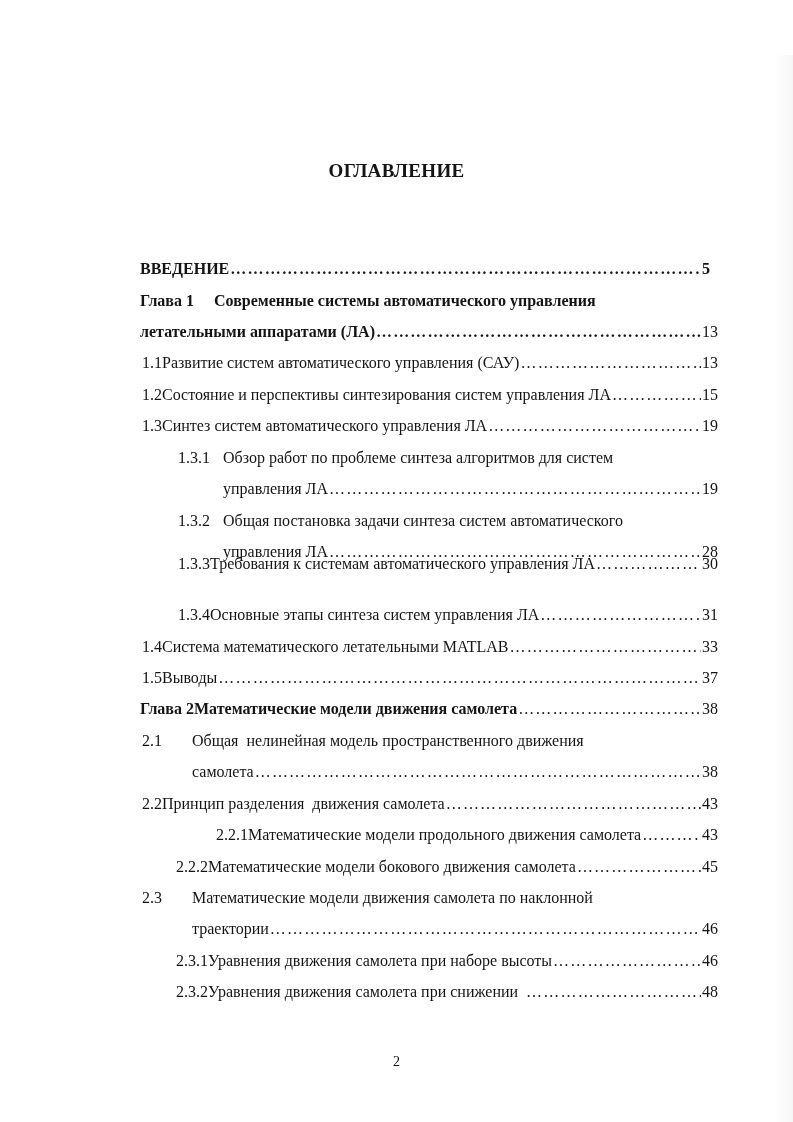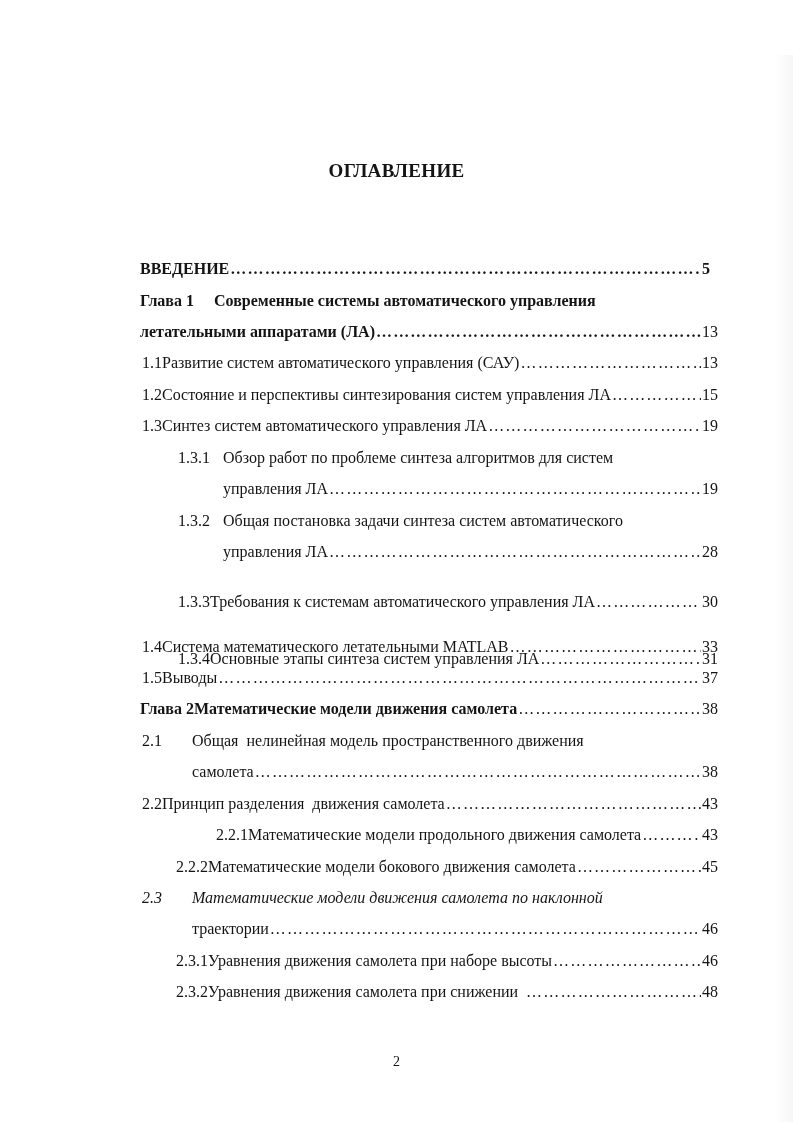--- a/index.html
+++ b/index.html
@@ -93,29 +93,29 @@
   <div class="row" style="top:510px; left:178px; width:540px;">
     <span class="num" style="width:45px;">1.3.2</span>
     <span class="txt">Общая постановка задачи синтеза систем автоматического</span>
   </div>
   <div class="row" style="top:541px; left:223px; width:495px;">
     <span class="txt">управления ЛА</span>
     <span class="leader"></span>
     <span class="page">28</span>
   </div>
 
-  <div class="row" style="top:591px; left:178px; width:540px;justify-content:space-between;">
+  <div class="row" style="top:553px; left:178px; width:540px;justify-content:space-between;">
     <span class="num" style="width:45px;">1.3.3</span>
     <span class="txt">Требования к системам автоматического управления ЛА</span>
     <span class="leader"></span>
     <span class="page">30</span>
   </div>
 
   <div class="row" style="top:604px; left:178px; width:540px;">
-    <span class="num" style="width:45px;margin-top:44px;">1.3.4</span>
+    <span class="num" style="width:45px;">1.3.4</span>
     <span class="txt">Основные этапы синтеза систем управления ЛА</span>
     <span class="leader"></span>
     <span class="page">31</span>
   </div>
 
   <div class="row" style="top:636px; left:142px; width:576px;">
     <span class="num" style="width:30px;">1.4</span>
     <span class="txt">Система математического летательными MATLAB</span>
     <span class="leader"></span>
     <span class="page">33</span>
@@ -159,21 +159,21 @@
     <span class="page">43</span>
   </div>
 
   <div class="row" style="top:856px; left:176px; width:542px;">
     <span class="num" style="width:52px;">2.2.2</span>
     <span class="txt">Математические модели бокового движения самолета</span>
     <span class="leader"></span>
     <span class="page">45</span>
   </div>
 
-  <div class="row" style="top:887px; left:142px; width:576px;font-style:italic;">
+  <div class="row" style="top:887px; left:142px; width:576px;">
     <span class="num" style="width:50px;">2.3</span>
     <span class="txt">Математические модели движения самолета по наклонной</span>
   </div>
   <div class="row" style="top:918px; left:192px; width:526px;">
     <span class="txt">траектории</span>
     <span class="leader"></span>
     <span class="page">46</span>
   </div>
 
   <div class="row" style="top:950px; left:176px; width:542px;">

